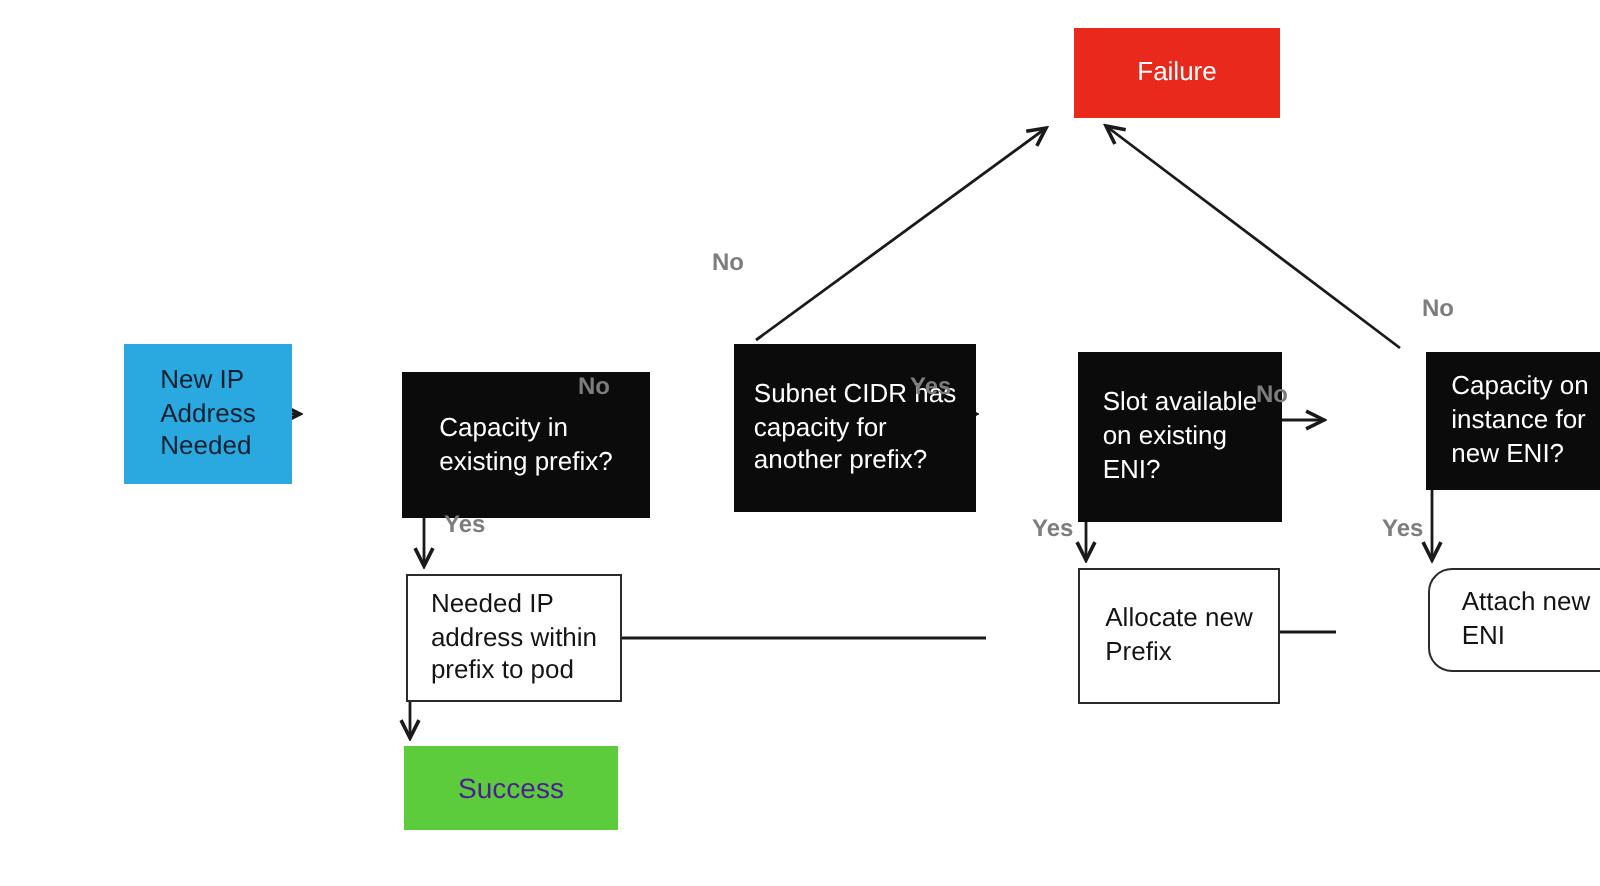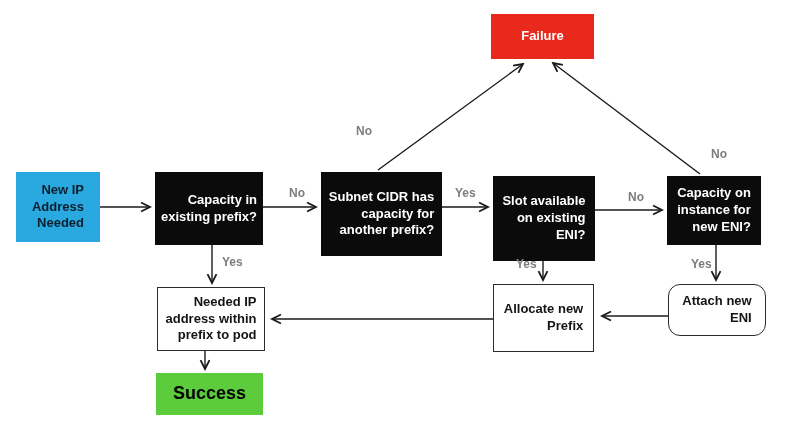--- a/index.html
+++ b/index.html
@@ -12,32 +12,33 @@
     overflow: hidden;
   }
   .edges { position: absolute; left: 0; top: 0; width: 800px; height: 443px; }
   .edges line { stroke: var(--edge-stroke, #1a1a1a); stroke-width: 1.4; }
   .edges .arrowhead-path { stroke: var(--edge-stroke, #1a1a1a); fill: none; stroke-width: 1.6; }
   .node {
     position: absolute;
     display: flex;
     align-items: center;
     justify-content: center;
-    text-align: right;
-    font-weight: bold;
+    text-align: left;
+    font-weight: normal;
     font-size: 13px;
     line-height: 1.3;
     white-space: pre-line;
     box-sizing: border-box;
+    margin-left: 46px;
   }
   .node.start    { background: var(--start-fill, #29a9e0); color: #0d1f2e; }
   .node.decision { background: var(--decision-fill, #0b0b0b); color: #ffffff; }
   .node.process  { background: var(--process-fill, #ffffff); color: #141414; border: 1.6px solid #2b2b2b; }
   .node.failure  { background: var(--failure-fill, #e8291c); color: #ffffff; }
-  .node.success  { background: var(--success-fill, #5ccb3c); color: #000000; font-size: 18px; }
+  .node.success  { background: var(--success-fill, #5ccb3c); color: #4c1d95; font-size: 14px; }
   .edge-label {
     position: absolute;
     font-size: 12px;
     font-weight: bold;
     color: var(--edge-label-text, #7d7d7d);
   }
 </style>
 </head>
 <body>
 
@@ -60,21 +61,21 @@
     <line x1="700" y1="174" x2="553" y2="63" marker-end="url(#arrow)"></line>
     <line x1="668" y1="316" x2="602" y2="316" marker-end="url(#arrow)"></line>
     <line x1="493" y1="319" x2="272" y2="319" marker-end="url(#arrow)"></line>
     <line x1="205" y1="351" x2="205" y2="369" marker-end="url(#arrow)"></line>
   </svg>
 
   <div class="node start" style="left:16px; top:172px; width:84px; height:70px;">New IP
 Address
 Needed</div>
 
-  <div class="node decision" style="left:155px; top:172px; width:108px; height:73px;">Capacity in
+  <div class="node decision" style="left:155px; top:186px; width:124px; height:73px;">Capacity in
 existing prefix?</div>
 
   <div class="node decision" style="left:321px; top:172px; width:121px; height:84px;">Subnet CIDR has
 capacity for
 another prefix?</div>
 
   <div class="node decision" style="left:493px; top:176px; width:102px; height:85px;">Slot available
 on existing
 ENI?</div>
 

